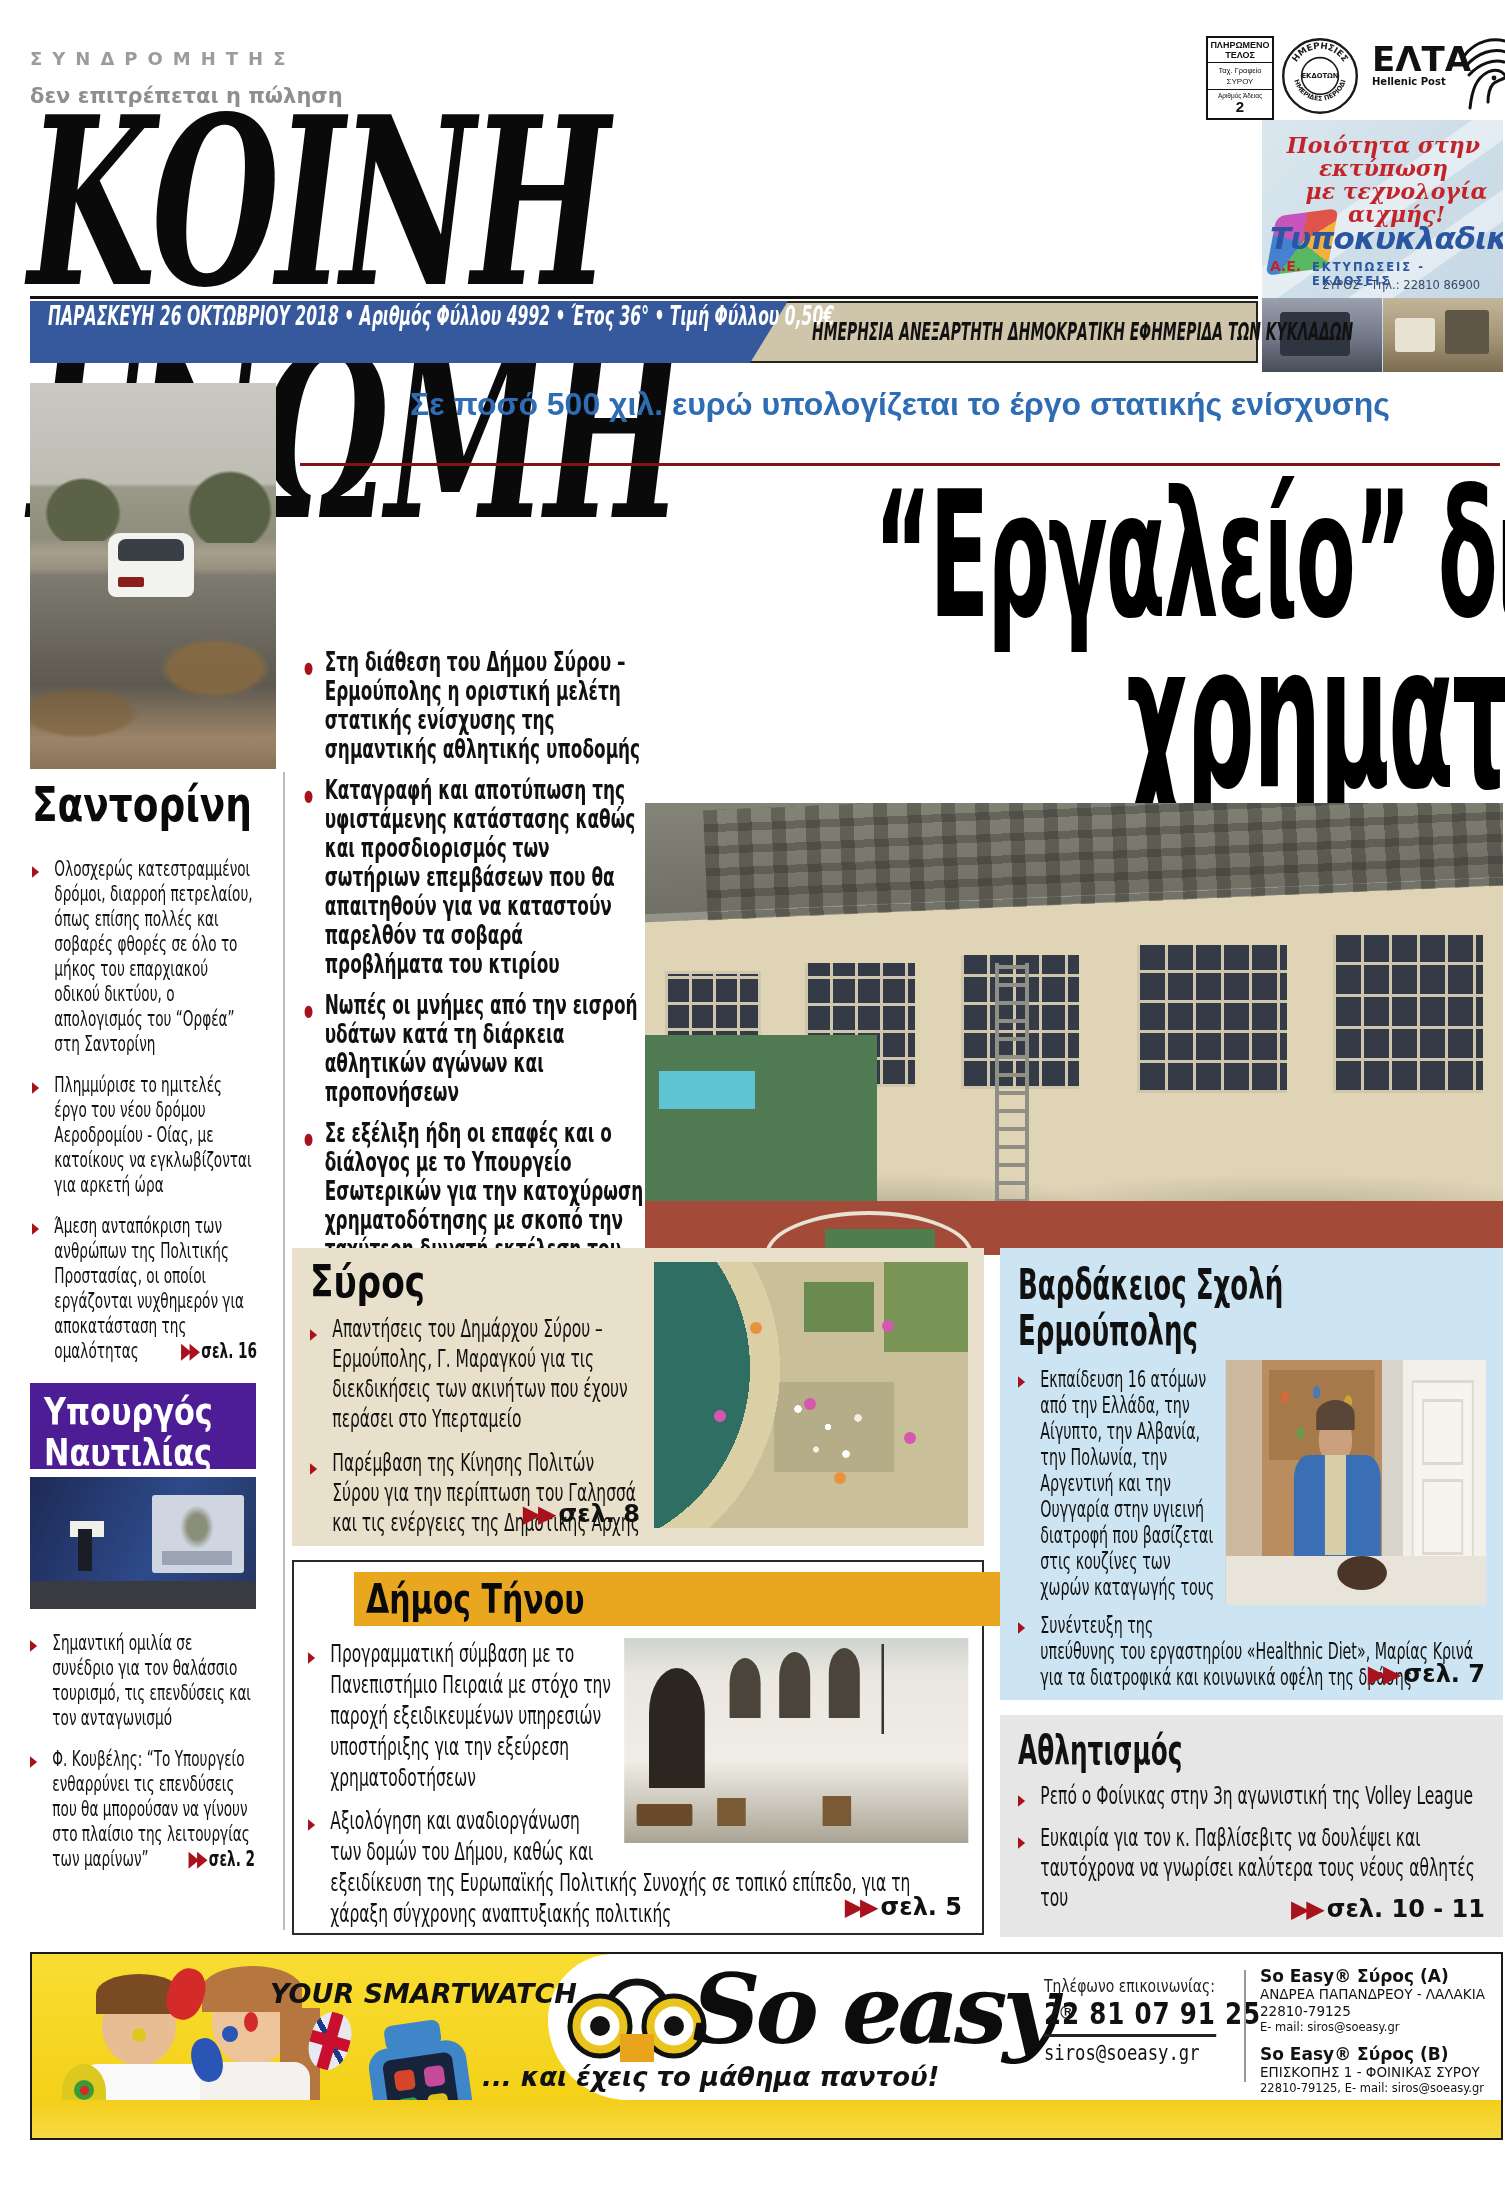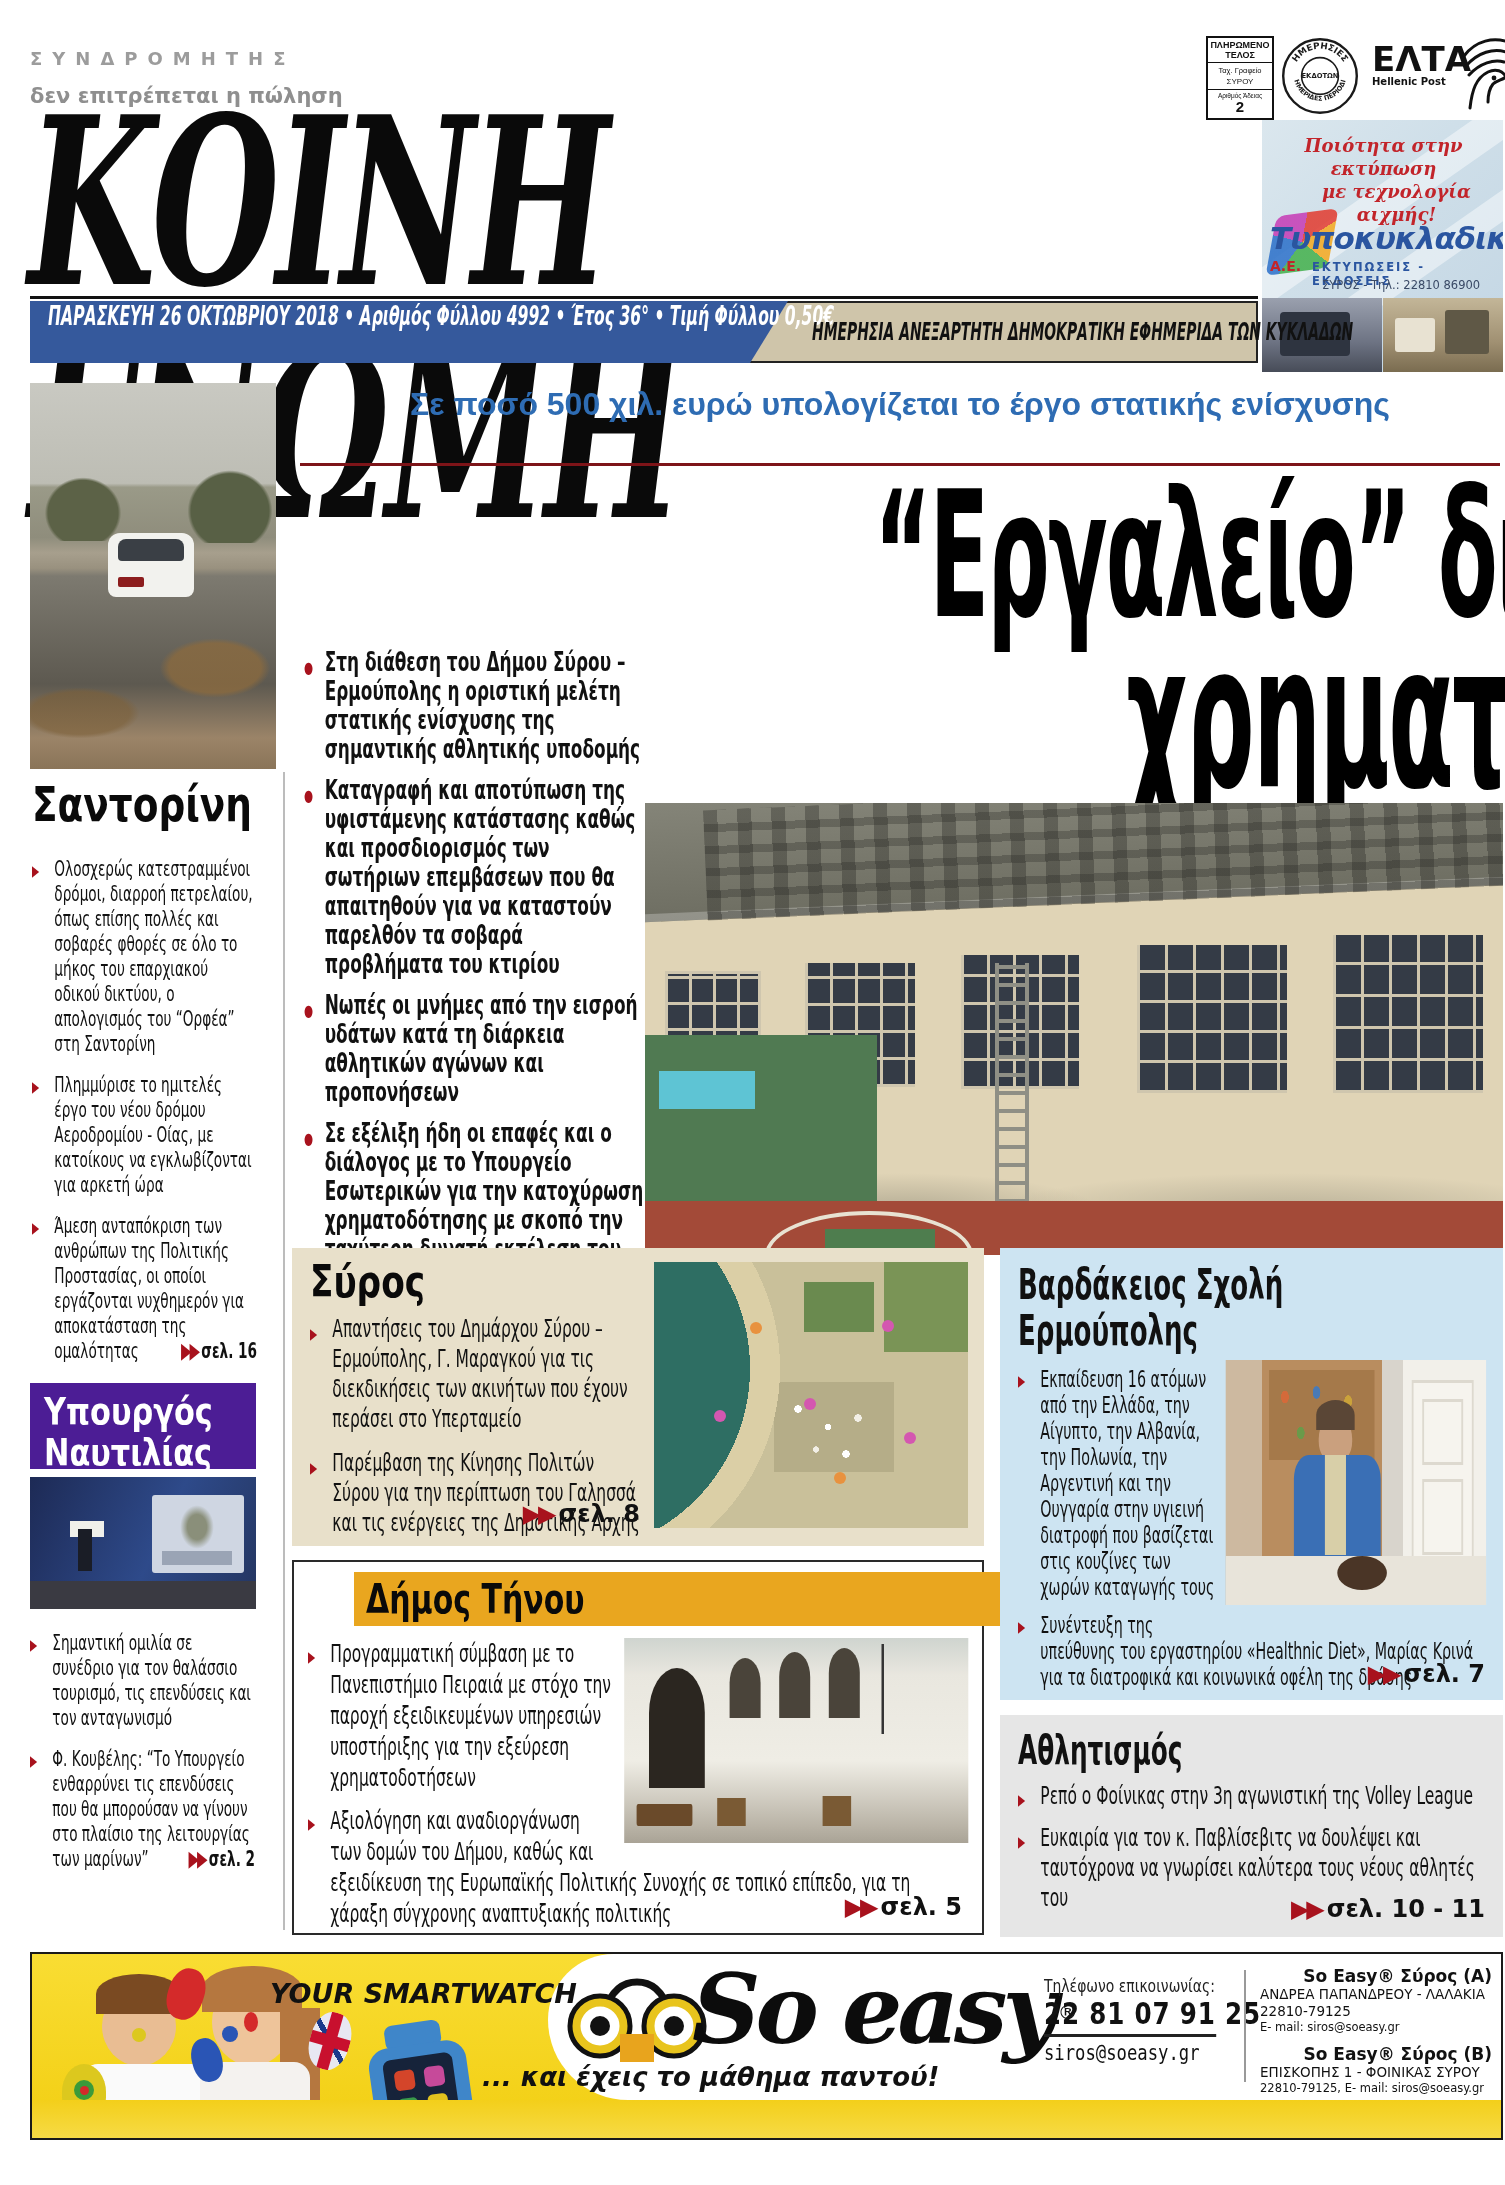--- a/index.html
+++ b/index.html
@@ -16,21 +16,21 @@
             transform:scaleX(.63);transform-origin:0 0;color:#0a0a0a;}
   .stampbox{border:2px solid #111;background:#fff;font-family:"Liberation Sans",sans-serif;text-align:center;}
   .stampbox .r1{font-weight:bold;font-size:9px;line-height:10px;border-bottom:1px solid #111;padding:2px 1px;}
   .stampbox .r2{font-size:7.5px;padding-top:3px;}
   .stampbox .r3{font-size:8px;padding:2px 0 3px;border-bottom:1px solid #111;}
   .stampbox .r4{font-size:6.5px;padding-top:2px;}
   .stampbox .r5{font-size:15px;font-weight:bold;line-height:16px;}
   
   .pad{background:linear-gradient(135deg,#dbe7ee 0%,#cfdfe9 40%,#c3d6e4 100%);overflow:hidden;}
   .pad .stripe{position:absolute;background:rgba(255,255,255,.45);transform:rotate(-35deg);}
-  .padtag{color:#c2242a;font-family:"DejaVu Serif",serif;font-style:italic;font-weight:bold;font-size:18px;line-height:23px;}
+  .padtag{color:#c2242a;font-family:"DejaVu Serif",serif;font-style:italic;font-weight:bold;font-size:22px;line-height:23px;}
   .padbrand{color:#2a55a0;font-weight:bold;font-style:italic;font-size:31px;letter-spacing:-1px;}
   .padsuffix{color:#c2242a;font-weight:bold;font-size:14px;}
   .padline1{color:#2a55a0;font-size:11.5px;letter-spacing:2px;font-weight:bold;}
   .padline2{color:#3a4a66;font-size:11.5px;}
   
   .dl-blue{background:#35599c;clip-path:polygon(0 0,100% 0,calc(100% - 38px) 100%,0 100%);}
   .dl-tan{background:#cfc5aa;border:2px solid #222;}
   .dl-ltext{color:#fff;font-weight:bold;font-style:italic;font-size:26px;}
   .dl-rtext{color:#111;font-weight:bold;font-style:italic;font-size:24px;}
   
@@ -68,21 +68,21 @@
   
   .soad{border:2px solid #1a1a1a;background:linear-gradient(180deg,#f9dd33,#f2ce12);overflow:hidden;}
   .soad .blob{position:absolute;background:#fff;border-radius:90px 0 0 110px;}
   .yoursw{font-weight:bold;font-style:italic;font-size:27px;color:#111;}
   .sobrand{font-family:"DejaVu Serif",serif;font-weight:bold;font-style:italic;font-size:95px;
            letter-spacing:-5px;color:#0c0c0c;line-height:1;}
   .sotag{font-weight:bold;font-style:italic;font-size:26px;color:#111;}
   .phone-label{font-size:17px;color:#222;}
   .phone-num{font-size:30px;font-weight:bold;border-bottom:3px solid #222;padding-bottom:3px;letter-spacing:1px;}
   .phone-mail{font-family:"DejaVu Sans Mono",monospace;font-size:21px;padding-top:4px;}
-  .addr-t{font-size:17px;font-weight:bold;text-align:right;}
+  .addr-t{font-size:17px;font-weight:bold;}
   .addr-l{font-size:13.5px;line-height:17px;}
   .addr-s{font-size:11.5px;line-height:15px;}
 </style>
 </head>
 <body>
 
 <div id="page">
 
   <div class="abs subs" style="left:30px;top:48px;">ΣΥΝΔΡΟΜΗΤΗΣ</div>
   <div class="abs subs2" style="left:30px;top:84px;">δεν επιτρέπεται η πώληση</div>

